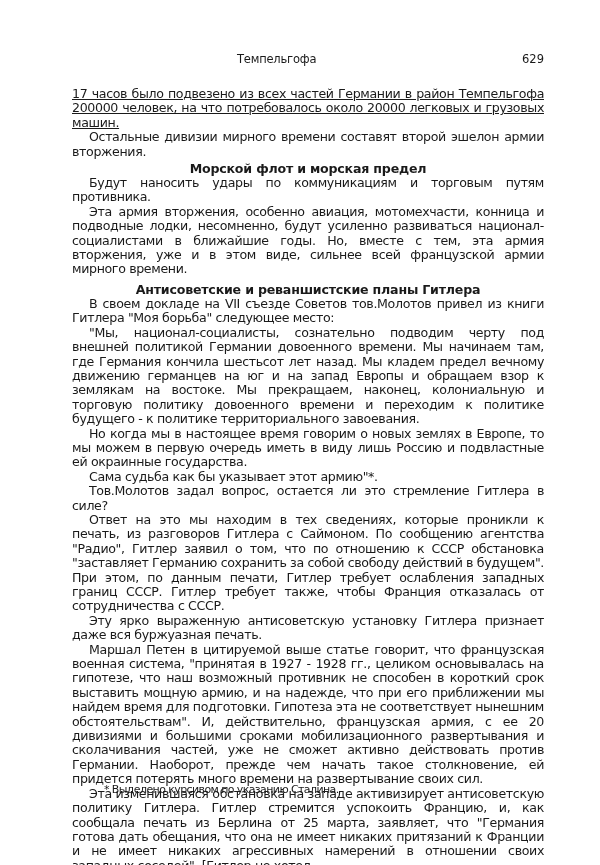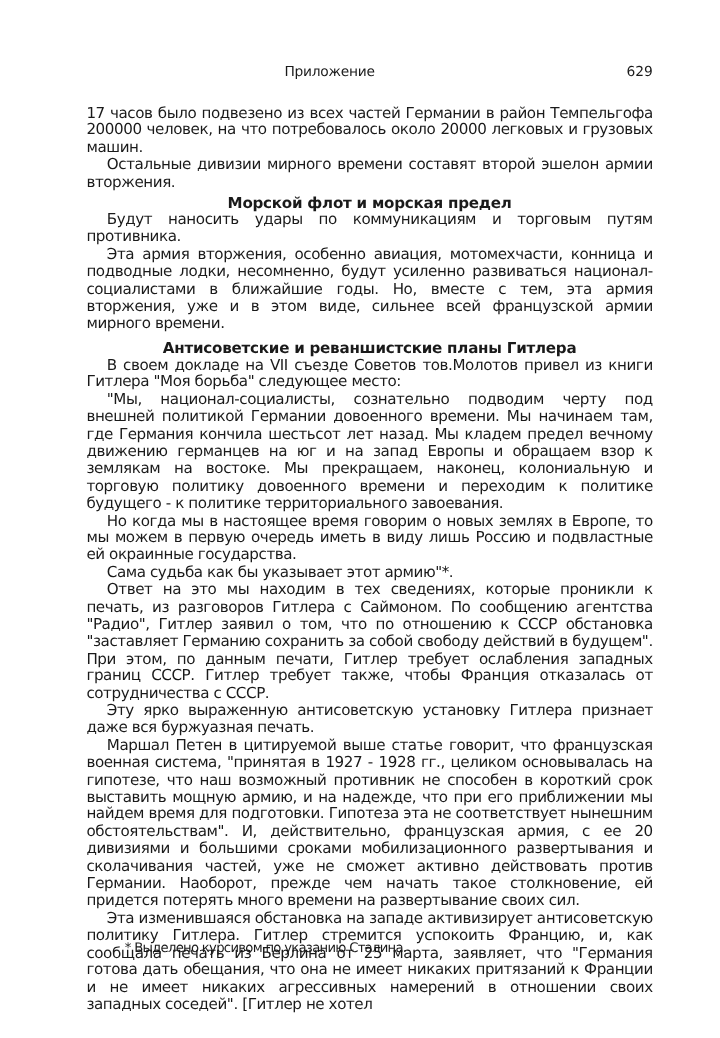--- a/index.html
+++ b/index.html
@@ -4,46 +4,47 @@
 <style>
   html, body { margin: 0; padding: 0; background: #ffffff; }
   body { width: 600px; height: 865px; position: relative; overflow: hidden;
          font-family: "DejaVu Sans", sans-serif; color: #1a1a1a; }
   .header { position: absolute; top: 52px; left: 0; width: 600px; height: 20px; font-size: 11.5px; }
   .header .title { position: absolute; left: 237px; top: 0; letter-spacing: -0.2px; }
   .header .pagenum { position: absolute; left: 522px; top: 0; }
   .body { position: absolute; top: 87px; left: 72px; width: 472px; font-size: 12.6px;
           line-height: 14.4px; letter-spacing: -0.35px; text-align: justify; }
   .body p { margin: 0; text-indent: 17px; text-align-last: left; }
-  .body p.noindent { text-indent: 0; }
+  .body p.noindent { text-indent: 0; text-decoration: underline; }
   .body h3 { margin: 2px 0 0 0; font-size: 12.6px; font-weight: bold; text-align: center;
              line-height: 15px; letter-spacing: -0.2px; }
   .footnote { position: absolute; top: 783px; left: 80px; font-size: 11px; letter-spacing: -0.6px; margin-left: 24px; }
   .watermark { position: absolute; top: 845px; left: 480px; font-size: 10.5px; color: #8b1a1a;
                font-weight: normal; letter-spacing: 0.3px; font-variant: small-caps; margin-top: 26px; }
 </style>
 </head>
 <body>
 
 <div class="header">
-  <span class="title">Приложение</span>
+  <span class="title">Темпельгофа</span>
   <span class="pagenum">629</span>
 </div>
 
 <div class="body">
   <p class="noindent">17 часов было подвезено из всех частей Германии в район Темпельгофа 200000 человек, на что потребовалось около 20000 легковых и грузовых машин.</p>
   <p>Остальные дивизии мирного времени составят второй эшелон армии вторжения.</p>
   <h3>Морской флот и морская предел</h3>
   <p>Будут наносить удары по коммуникациям и торговым путям противника.</p>
   <p>Эта армия вторжения, особенно авиация, мотомехчасти, конница и подводные лодки, несомненно, будут усиленно развиваться национал-социалистами в ближайшие годы. Но, вместе с тем, эта армия вторжения, уже и в этом виде, сильнее всей французской армии мирного времени.</p>
   <h3 style="margin-top:5px">Антисоветские и реваншистские планы Гитлера</h3>
   <p>В своем докладе на VII съезде Советов тов.Молотов привел из книги Гитлера "Моя борьба" следующее место:</p>
   <p>"Мы, национал-социалисты, сознательно подводим черту под внешней политикой Германии довоенного времени. Мы начинаем там, где Германия кончила шестьсот лет назад. Мы кладем предел вечному движению германцев на юг и на запад Европы и обращаем взор к землякам на востоке. Мы прекращаем, наконец, колониальную и торговую политику довоенного времени и переходим к политике будущего - к политике территориального завоевания.</p>
   <p>Но когда мы в настоящее время говорим о новых землях в Европе, то мы можем в первую очередь иметь в виду лишь Россию и подвластные ей окраинные государства.</p>
   <p>Сама судьба как бы указывает этот армию"*.</p>
+  <p>Тов.Молотов задал вопрос, остается ли это стремление Гитлера в силе?</p>
   <p>Ответ на это мы находим в тех сведениях, которые проникли к печать, из разговоров Гитлера с Саймоном. По сообщению агентства "Радио", Гитлер заявил о том, что по отношению к СССР обстановка "заставляет Германию сохранить за собой свободу действий в будущем". При этом, по данным печати, Гитлер требует ослабления западных границ СССР. Гитлер требует также, чтобы Франция отказалась от сотрудничества с СССР.</p>
   <p>Эту ярко выраженную антисоветскую установку Гитлера признает даже вся буржуазная печать.</p>
   <p>Маршал Петен в цитируемой выше статье говорит, что французская военная система, "принятая в 1927 - 1928 гг., целиком основывалась на гипотезе, что наш возможный противник не способен в короткий срок выставить мощную армию, и на надежде, что при его приближении мы найдем время для подготовки. Гипотеза эта не соответствует нынешним обстоятельствам". И, действительно, французская армия, с ее 20 дивизиями и большими сроками мобилизационного развертывания и сколачивания частей, уже не сможет активно действовать против Германии. Наоборот, прежде чем начать такое столкновение, ей придется потерять много времени на развертывание своих сил.</p>
   <p>Эта изменившаяся обстановка на западе активизирует антисоветскую политику Гитлера. Гитлер стремится успокоить Францию, и, как сообщала печать из Берлина от 25 марта, заявляет, что "Германия готова дать обещания, что она не имеет никаких притязаний к Франции и не имеет никаких агрессивных намерений в отношении своих западных соседей". [Гитлер не хотел</p>
 </div>
 
 <div class="footnote">* Выделено курсивом по указанию Сталина.</div>
 
 <div class="watermark">история forever</div>
 

